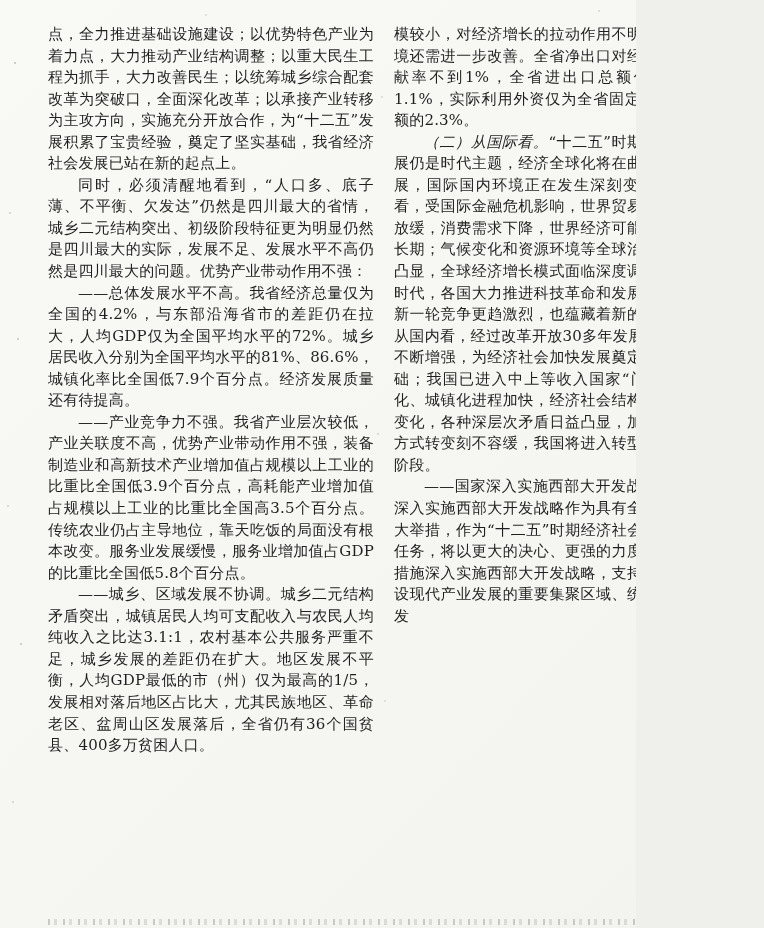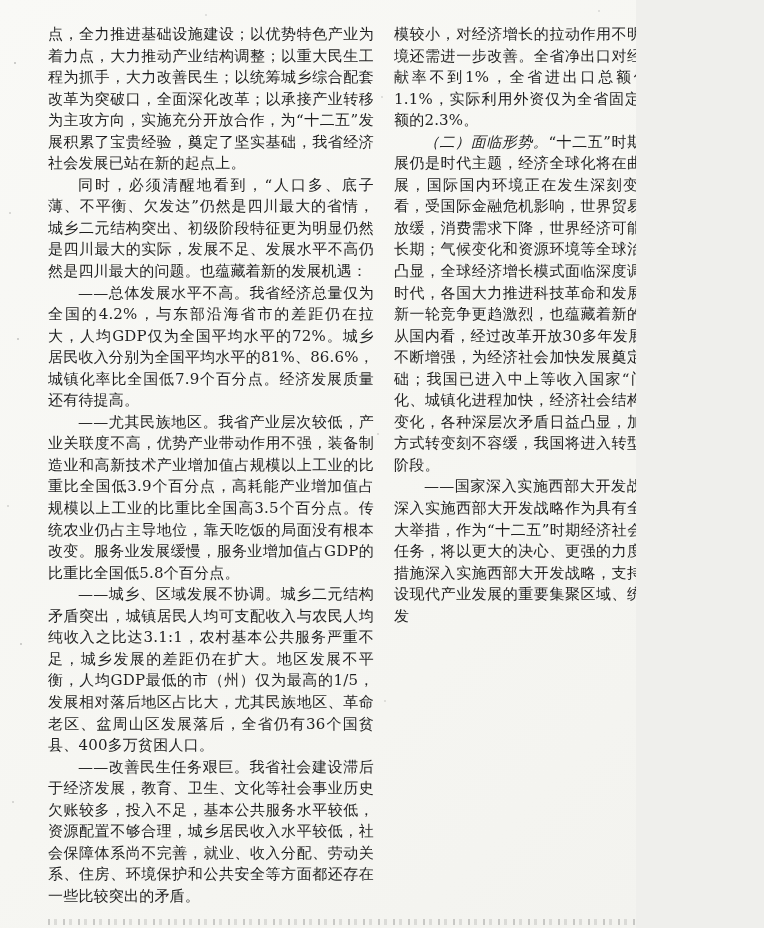--- a/index.html
+++ b/index.html
@@ -62,29 +62,28 @@
 </style>
 </head>
 <body>
 
 <div class="page">
   <div class="speckles"></div>
 
   <div class="columns">
     <div class="col" lang="zh">
         <p class="para">点，全力推进基础设施建设；以优势特色产业为着力点，大力推动产业结构调整；以重大民生工程为抓手，大力改善民生；以统筹城乡综合配套改革为突破口，全面深化改革；以承接产业转移为主攻方向，实施充分开放合作，为“十二五”发展积累了宝贵经验，奠定了坚实基础，我省经济社会发展已站在新的起点上。</p>
-        <p class="para indent">同时，必须清醒地看到，“人口多、底子薄、不平衡、欠发达”仍然是四川最大的省情，城乡二元结构突出、初级阶段特征更为明显仍然是四川最大的实际，发展不足、发展水平不高仍然是四川最大的问题。也蕴藏着新的发展机遇：</p>
+        <p class="para indent">同时，必须清醒地看到，“人口多、底子薄、不平衡、欠发达”仍然是四川最大的省情，城乡二元结构突出、初级阶段特征更为明显仍然是四川最大的实际，发展不足、发展水平不高仍然是四川最大的问题。优势产业带动作用不强：</p>
         <p class="para indent">——总体发展水平不高。我省经济总量仅为全国的4.2%，与东部沿海省市的差距仍在拉大，人均GDP仅为全国平均水平的72%。城乡居民收入分别为全国平均水平的81%、86.6%，城镇化率比全国低7.9个百分点。经济发展质量还有待提高。</p>
-        <p class="para indent">——尤其民族地区。我省产业层次较低，产业关联度不高，优势产业带动作用不强，装备制造业和高新技术产业增加值占规模以上工业的比重比全国低3.9个百分点，高耗能产业增加值占规模以上工业的比重比全国高3.5个百分点。传统农业仍占主导地位，靠天吃饭的局面没有根本改变。服务业发展缓慢，服务业增加值占GDP的比重比全国低5.8个百分点。</p>
+        <p class="para indent">——产业竞争力不强。我省产业层次较低，产业关联度不高，优势产业带动作用不强，装备制造业和高新技术产业增加值占规模以上工业的比重比全国低3.9个百分点，高耗能产业增加值占规模以上工业的比重比全国高3.5个百分点。传统农业仍占主导地位，靠天吃饭的局面没有根本改变。服务业发展缓慢，服务业增加值占GDP的比重比全国低5.8个百分点。</p>
         <p class="para indent">——城乡、区域发展不协调。城乡二元结构矛盾突出，城镇居民人均可支配收入与农民人均纯收入之比达3.1:1，农村基本公共服务严重不足，城乡发展的差距仍在扩大。地区发展不平衡，人均GDP最低的市（州）仅为最高的1/5，发展相对落后地区占比大，尤其民族地区、革命老区、盆周山区发展落后，全省仍有36个国贫县、400多万贫困人口。</p>
-        <p class="para indent">——改善民生任务艰巨。我省社会建设滞后于经济发展，教育、卫生、文化等社会事业历史欠账较多，投入不足，基本公共服务水平较低，资源配置不够合理，城乡居民收入水平较低，社会保障体系尚不完善，就业、收入分配、劳动关系、住房、环境保护和公共安全等方面都还存在一些比较突出的矛盾。</p>
       </div>
     <div class="col" lang="zh">
         <p class="para">模较小，对经济增长的拉动作用不明显，开放环境还需进一步改善。全省净出口对经济增长的贡献率不到1%，全省进出口总额仅占全国的1.1%，实际利用外资仅为全省固定资产投资总额的2.3%。</p>
-        <p class="para indent"><span class="lead-kai">（二）面临形势。</span>“十二五”时期，和平与发展仍是时代主题，经济全球化将在曲折中继续发展，国际国内环境正在发生深刻变化。从国际看，受国际金融危机影响，世界贸易、投资增长放缓，消费需求下降，世界经济可能进入低速增长期；气候变化和资源环境等全球治理问题更加凸显，全球经济增长模式面临深度调整；后危机时代，各国大力推进科技革命和发展新兴产业，新一轮竞争更趋激烈，也蕴藏着新的发展机遇。从国内看，经过改革开放30多年发展，综合国力不断增强，为经济社会加快发展奠定了较好的基础；我国已进入中上等收入国家“门槛”，工业化、城镇化进程加快，经济社会结构将发生重大变化，各种深层次矛盾日益凸显，加快经济发展方式转变刻不容缓，我国将进入转型促发展的新阶段。</p>
+        <p class="para indent"><span class="lead-kai">（二）从国际看。</span>“十二五”时期，和平与发展仍是时代主题，经济全球化将在曲折中继续发展，国际国内环境正在发生深刻变化。从国际看，受国际金融危机影响，世界贸易、投资增长放缓，消费需求下降，世界经济可能进入低速增长期；气候变化和资源环境等全球治理问题更加凸显，全球经济增长模式面临深度调整；后危机时代，各国大力推进科技革命和发展新兴产业，新一轮竞争更趋激烈，也蕴藏着新的发展机遇。从国内看，经过改革开放30多年发展，综合国力不断增强，为经济社会加快发展奠定了较好的基础；我国已进入中上等收入国家“门槛”，工业化、城镇化进程加快，经济社会结构将发生重大变化，各种深层次矛盾日益凸显，加快经济发展方式转变刻不容缓，我国将进入转型促发展的新阶段。</p>
         <p class="para indent">——国家深入实施西部大开发战略。国家把深入实施西部大开发战略作为具有全局意义的重大举措，作为“十二五”时期经济社会发展的重大任务，将以更大的决心、更强的力度、更有效的措施深入实施西部大开发战略，支持西部地区建设现代产业发展的重要集聚区域、统筹城乡改革发</p>
       </div>
   </div>
 
   <svg class="pen pen-1" viewBox="0 0 44 46">
     <path d="M6 20 C11 12, 20 5, 31 2 C25 8, 23 13, 25 17 C29 14, 35 11, 41 11
              C33 19, 25 29, 19 36 C15 29, 10 24, 6 20 Z" fill="#161616"></path>
     <path d="M19 36 C21 39, 23 41, 26 42" stroke="#161616" stroke-width="2.5" fill="none"></path>
   </svg>
 

